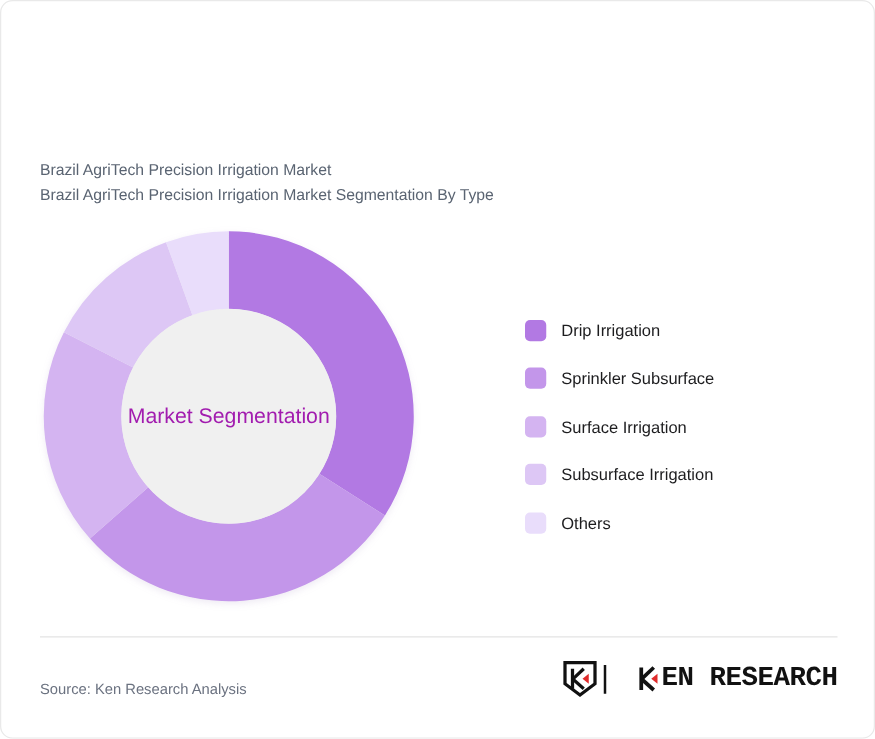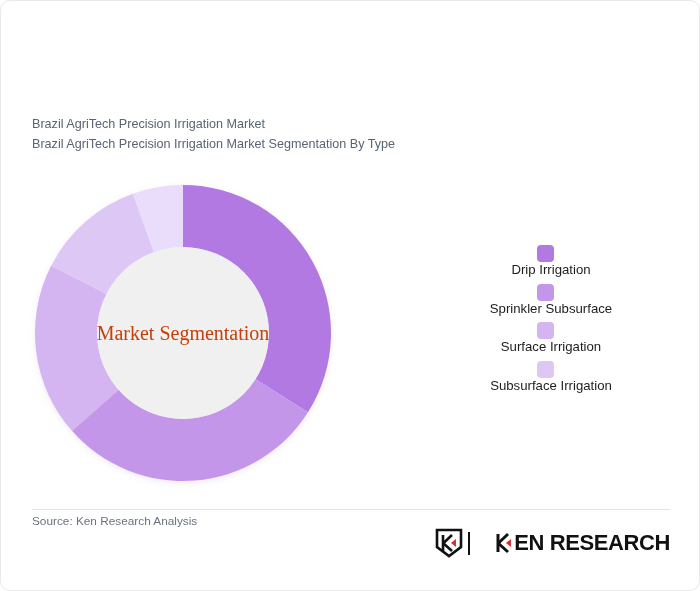--- a/index.html
+++ b/index.html
@@ -30,21 +30,21 @@
     width: 540px;
     font-size: 21.5px;
     font-weight: bold;
     line-height: 1.33;
     color: #15161a;
     letter-spacing: -0.1px;
   }
   .subtitle-block {
     position: absolute;
     left: 31px;
-    top: 113px;
+    top: 125px;
     width: 560px;
   }
   .subtitle {
     font-size: 12.6px;
     color: #5a6472;
     line-height: 1.62;
   }
   .chart-area {
     position: absolute;
     left: 0;
@@ -68,35 +68,34 @@
     left: 0;
     top: 0;
     width: 300px;
     height: 300px;
     display: flex;
     align-items: center;
     justify-content: center;
     pointer-events: none;
   }
   .center-label span {
-    font-size: 20px;
-    color: #c2410c;
-    font-family: Liberation Serif, serif;
+    font-size: 17px;
+    color: #a21caf;
+    font-family: Liberation Sans, sans-serif;
   }
   .legend {
     position: absolute;
     left: 419px;
     top: 84px;
     width: 250px;
   }
   .legend-item {
     display: flex;
     align-items: center;
     height: 38.5px;
-    flex-direction: column;
   }
   .legend-swatch {
     width: 17px;
     height: 17px;
     border-radius: 4px;
     flex: 0 0 auto;
   }
   .legend-label {
     margin-left: 12px;
     font-size: 13.2px;
@@ -107,21 +106,21 @@
     position: absolute;
     left: 31px;
     top: 508px;
     width: 638px;
     height: 1px;
     background: #e4e4e4;
   }
   .source {
     position: absolute;
     left: 31px;
-    top: 513px;
+    top: 543px;
     font-size: 11.8px;
     color: #6b7280;
   }
   .logo {
     position: absolute;
     right: 29px;
     top: 525px;
     display: flex;
     align-items: center;
     height: 34px;
@@ -133,21 +132,21 @@
     width: 2px;
     height: 23px;
     background: #111111;
     margin: 0 6px 0 5px;
   }
   .logo-text {
     font-size: 22px;
     font-weight: bold;
     color: #111111;
     letter-spacing: -0.4px;
-    font-family: Liberation Sans, sans-serif;
+    font-family: Liberation Mono, monospace;
     line-height: 1;
     display: flex;
     align-items: center;
     margin-left: 20px;
   }
 </style>
 </head>
 <body>
 
 <div class="card">
@@ -185,20 +184,24 @@
           <span class="legend-swatch" style="background: rgb(195, 150, 234);"></span>
           <span class="legend-label">Sprinkler Subsurface</span>
         </div>
         <div class="legend-item">
           <span class="legend-swatch" style="background: rgb(212, 180, 241);"></span>
           <span class="legend-label">Surface Irrigation</span>
         </div>
         <div class="legend-item">
           <span class="legend-swatch" style="background: rgb(221, 199, 245);"></span>
           <span class="legend-label">Subsurface Irrigation</span>
+        </div>
+        <div class="legend-item">
+          <span class="legend-swatch" style="background: rgb(233, 221, 251);"></span>
+          <span class="legend-label">Others</span>
         </div>
       </div>
 
   </div>
 
   <div class="divider"></div>
 
   <div class="source">Source: Ken Research Analysis</div>
 
   <div class="logo">

